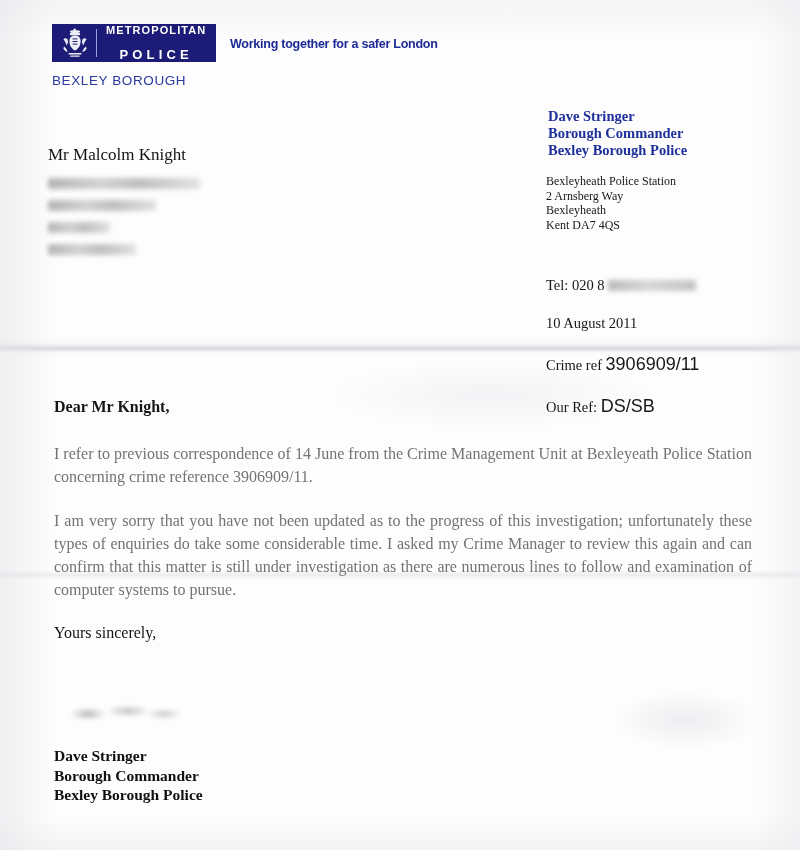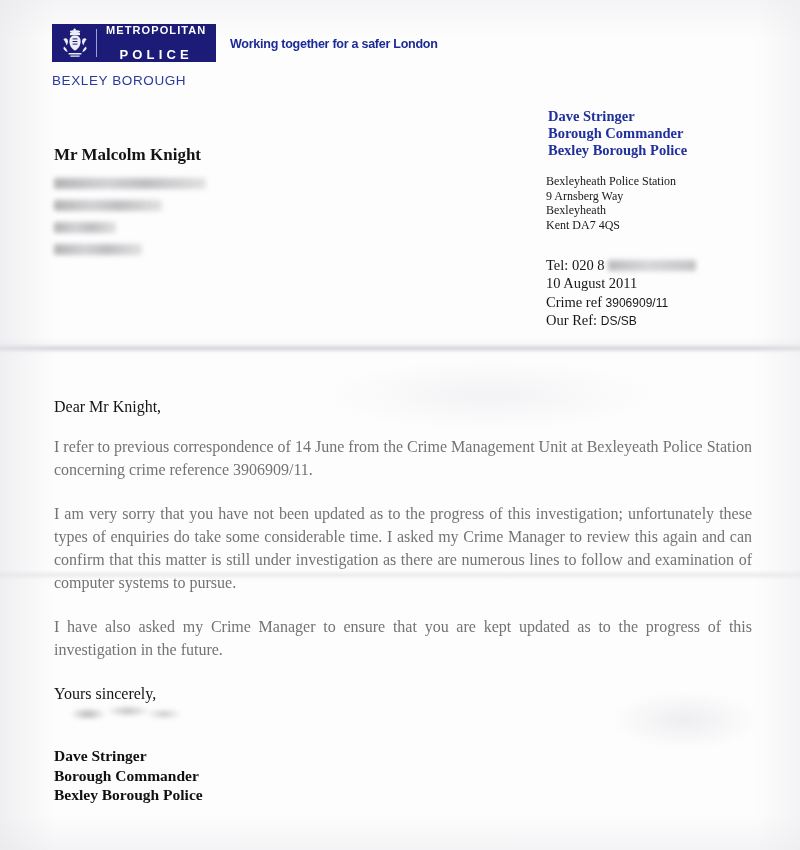--- a/index.html
+++ b/index.html
@@ -126,24 +126,23 @@
     color: #2a3a9e;
     font-family: "Liberation Sans", sans-serif;
     font-size: 13.5px;
     letter-spacing: 0.6px;
     z-index: 6;
   }
 
   
   .recipient {
     position: absolute;
-    left: 54px;
+    left: 48px;
     top: 144px;
     z-index: 6;
-    font-weight: bold;
   }
   .recipient .name {
     font-size: 17px;
     line-height: 1.35;
     color: #141414;
   }
   .redact-line {
     height: 11px;
     margin-top: 11px;
     background: linear-gradient(90deg,
@@ -176,24 +175,24 @@
   }
   .refs {
     position: absolute;
     left: 546px;
     top: 256px;
     z-index: 6;
     font-size: 14.5px;
     line-height: 1.26;
     color: #171717;
   }
-  .refs .row { white-space: nowrap; display: block; }
+  .refs .row { white-space: nowrap; display: block; margin-top: 20px; }
   .ref-val {
     font-family: "Liberation Sans", sans-serif;
-    font-size: 12px;
+    font-size: 18px;
   }
   .tel-redact {
     display: inline-block;
     width: 88px;
     height: 11px;
     vertical-align: -1px;
     margin-left: 3px;
     background: linear-gradient(90deg,
       rgba(131,131,136,0.55) 0%,
       rgba(158,158,163,0.4) 45%,
@@ -206,21 +205,22 @@
   .body-block {
     position: absolute;
     left: 54px;
     top: 398px;
     width: 698px;
     z-index: 6;
   }
   .salutation {
     font-size: 16px;
     color: #151515;
-    margin-bottom: 20px;
+    margin-bottom: 27px;
+    font-weight: bold;
   }
   .para {
     font-size: 16px;
     line-height: 1.42;
     text-align: justify;
     color: #737373;
     margin-bottom: 22px;
   }
   .para:last-of-type { margin-bottom: 0; }
   .closing {
@@ -306,37 +306,36 @@
   </div>
 
   <div class="sender">
     <div>Dave Stringer</div>
     <div>Borough Commander</div>
     <div>Bexley Borough Police</div>
   </div>
 
   <div class="station">
     <div>Bexleyheath Police Station</div>
-    <div>9 Arnsberg Way</div>
+    <div>2 Arnsberg Way</div>
     <div>Bexleyheath</div>
     <div>Kent DA7 4QS</div>
   </div>
 
   <div class="refs">
     <span class="row"><span>Tel: 020 8</span><span class="tel-redact"></span></span>
     <span class="row">10 August 2011</span>
     <span class="row"><span>Crime ref</span> <span class="ref-val">3906909/11</span></span>
     <span class="row"><span>Our Ref:</span> <span class="ref-val">DS/SB</span></span>
   </div>
 
   <div class="body-block">
     <div class="salutation">Dear Mr Knight,</div>
     <p class="para">I refer to previous correspondence of 14 June from the Crime Management Unit at Bexleyeath Police Station concerning crime reference 3906909/11.</p>
     <p class="para">I am very sorry that you have not been updated as to the progress of this investigation; unfortunately these types of enquiries do take some considerable time.  I asked my Crime Manager to review this again and can confirm that this matter is still under investigation as there are numerous lines to follow and examination of computer systems to pursue.</p>
-    <p class="para">I have also asked my Crime Manager to ensure that you are kept updated as to the progress of this investigation in the future.</p>
     <div class="closing">Yours sincerely,</div>
   </div>
 
   <div class="sig-mark"></div>
   <div class="sig-block">
     <div>Dave Stringer</div>
     <div>Borough Commander</div>
     <div>Bexley Borough Police</div>
   </div>
 

